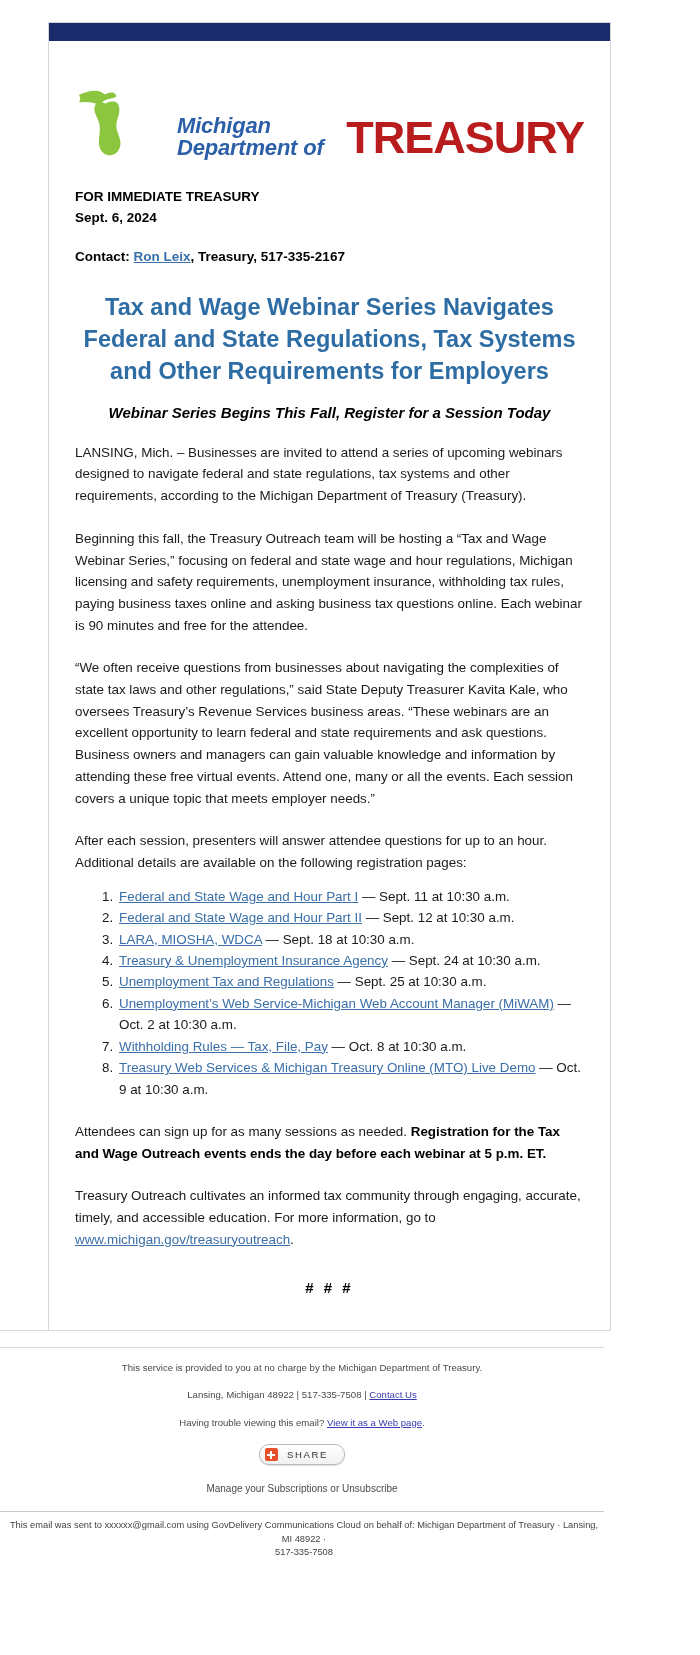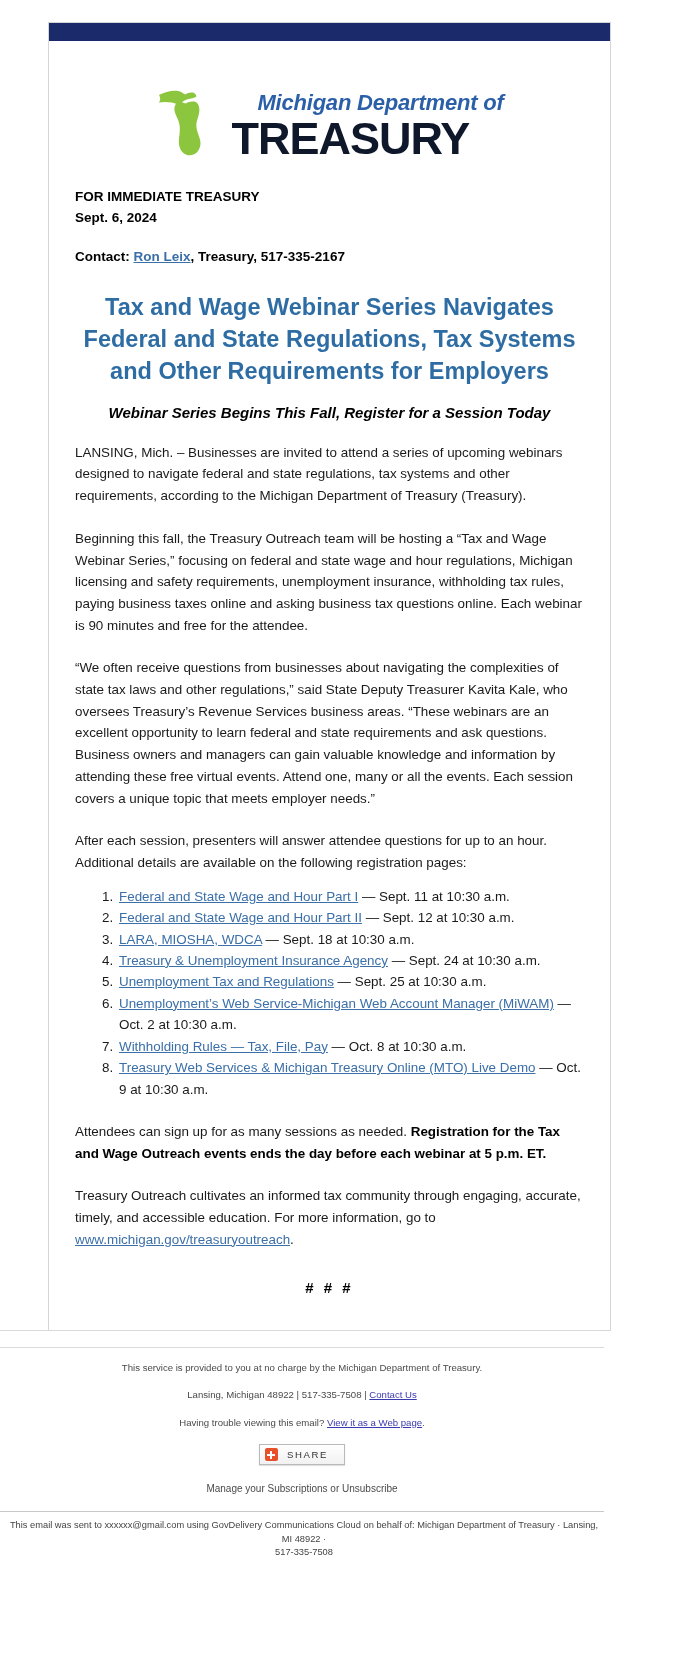--- a/index.html
+++ b/index.html
@@ -38,36 +38,35 @@
   .logo-wrap {
     display: flex;
     align-items: flex-end;
     justify-content: center;
     padding: 40px 0 26px 0;
     gap: 4px;
   }
   .mi-shape { flex: 0 0 auto; }
   .logo-text {
     display: flex;
-    flex-direction: column;
     line-height: 1;
   }
   .logo-line1 {
     font-size: 22px;
     font-weight: bold;
     font-style: italic;
     color: #2b5fa8;
     letter-spacing: -0.2px;
     margin-left: 26px;
     margin-bottom: 2px;
   }
   .logo-line2 {
     font-size: 45px;
     font-weight: bold;
-    color: #0f172a;
+    color: #b91c1c;
     letter-spacing: -1px;
   }
 
   
   .release-line {
     font-size: 13.5px;
     font-weight: bold;
     line-height: 1.55;
   }
   .contact-line {
@@ -155,21 +154,21 @@
   }
   .footer-line a {
     color: #3a3ab0;
     text-decoration: underline;
   }
   .share-btn {
     display: inline-flex;
     align-items: center;
     gap: 9px;
     border: 1px solid #b9b9b9;
-    border-radius: 0;
+    border-radius: 10px;
     background: linear-gradient(#ffffff, #f1f1f1);
     padding: 3px 16px 3px 5px;
     margin-top: 14px;
     box-shadow: 0 1px 1px rgba(0,0,0,0.12);
   }
   .share-icon {
     width: 13px;
     height: 13px;
     background: #e8502a;
     border-radius: 2px;

